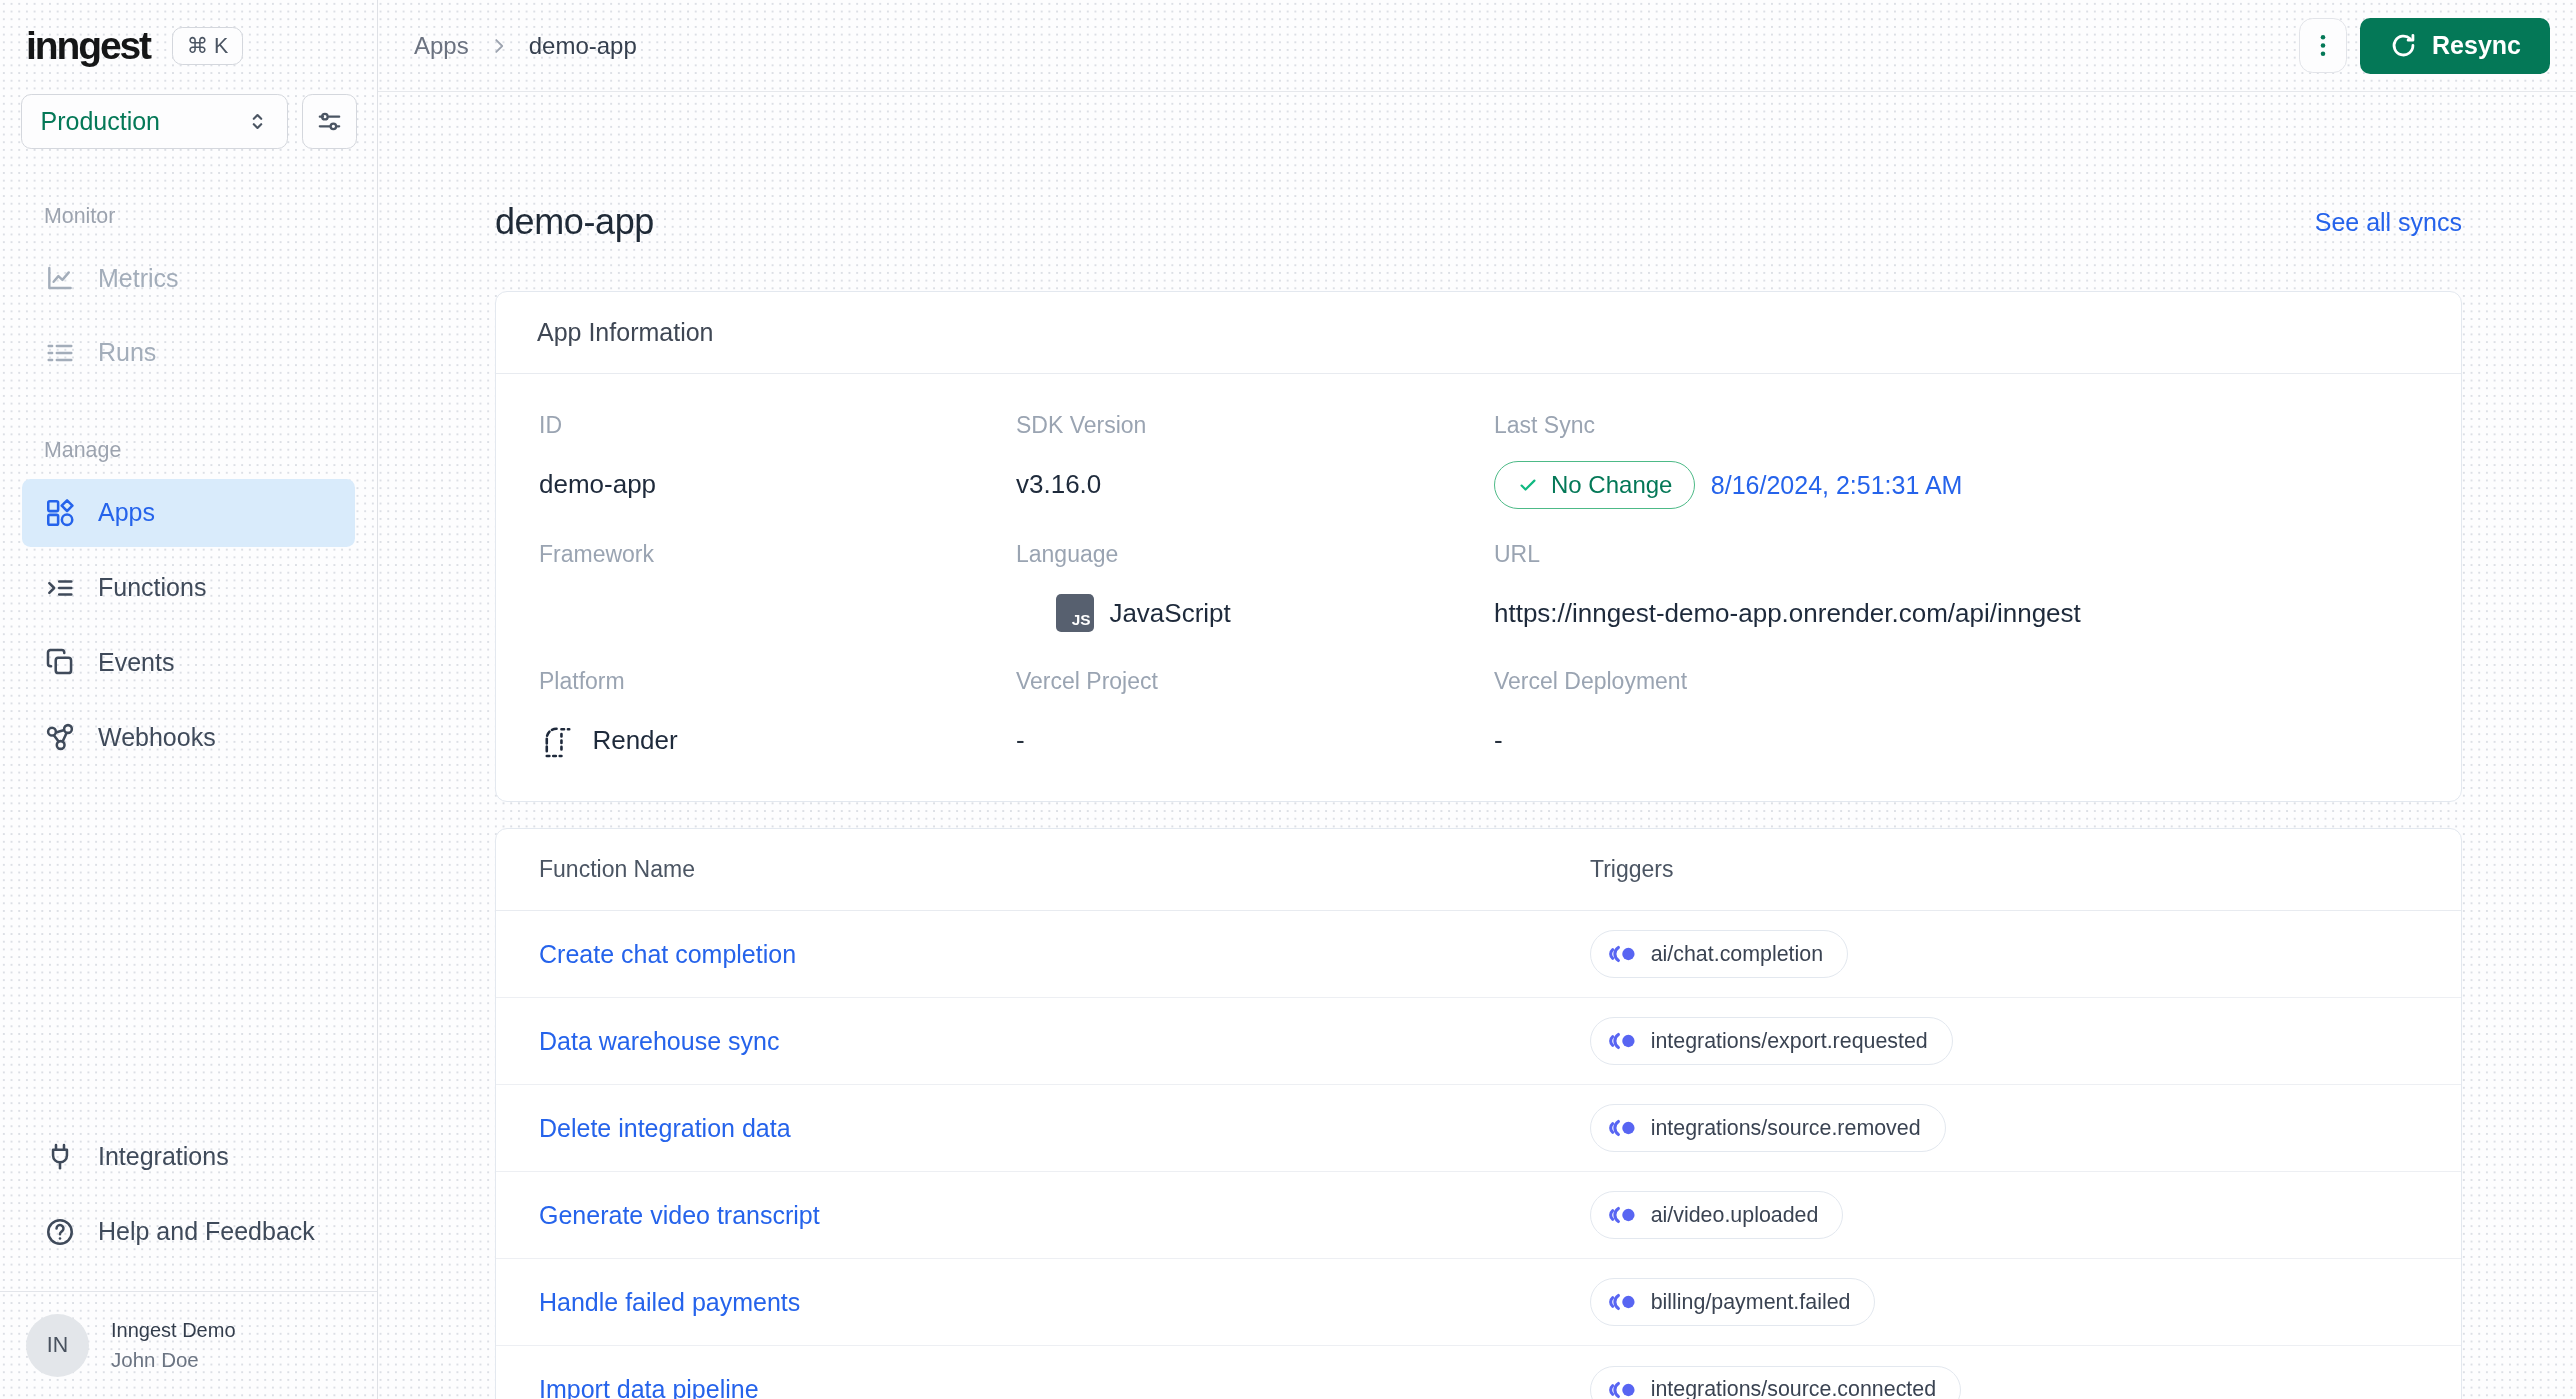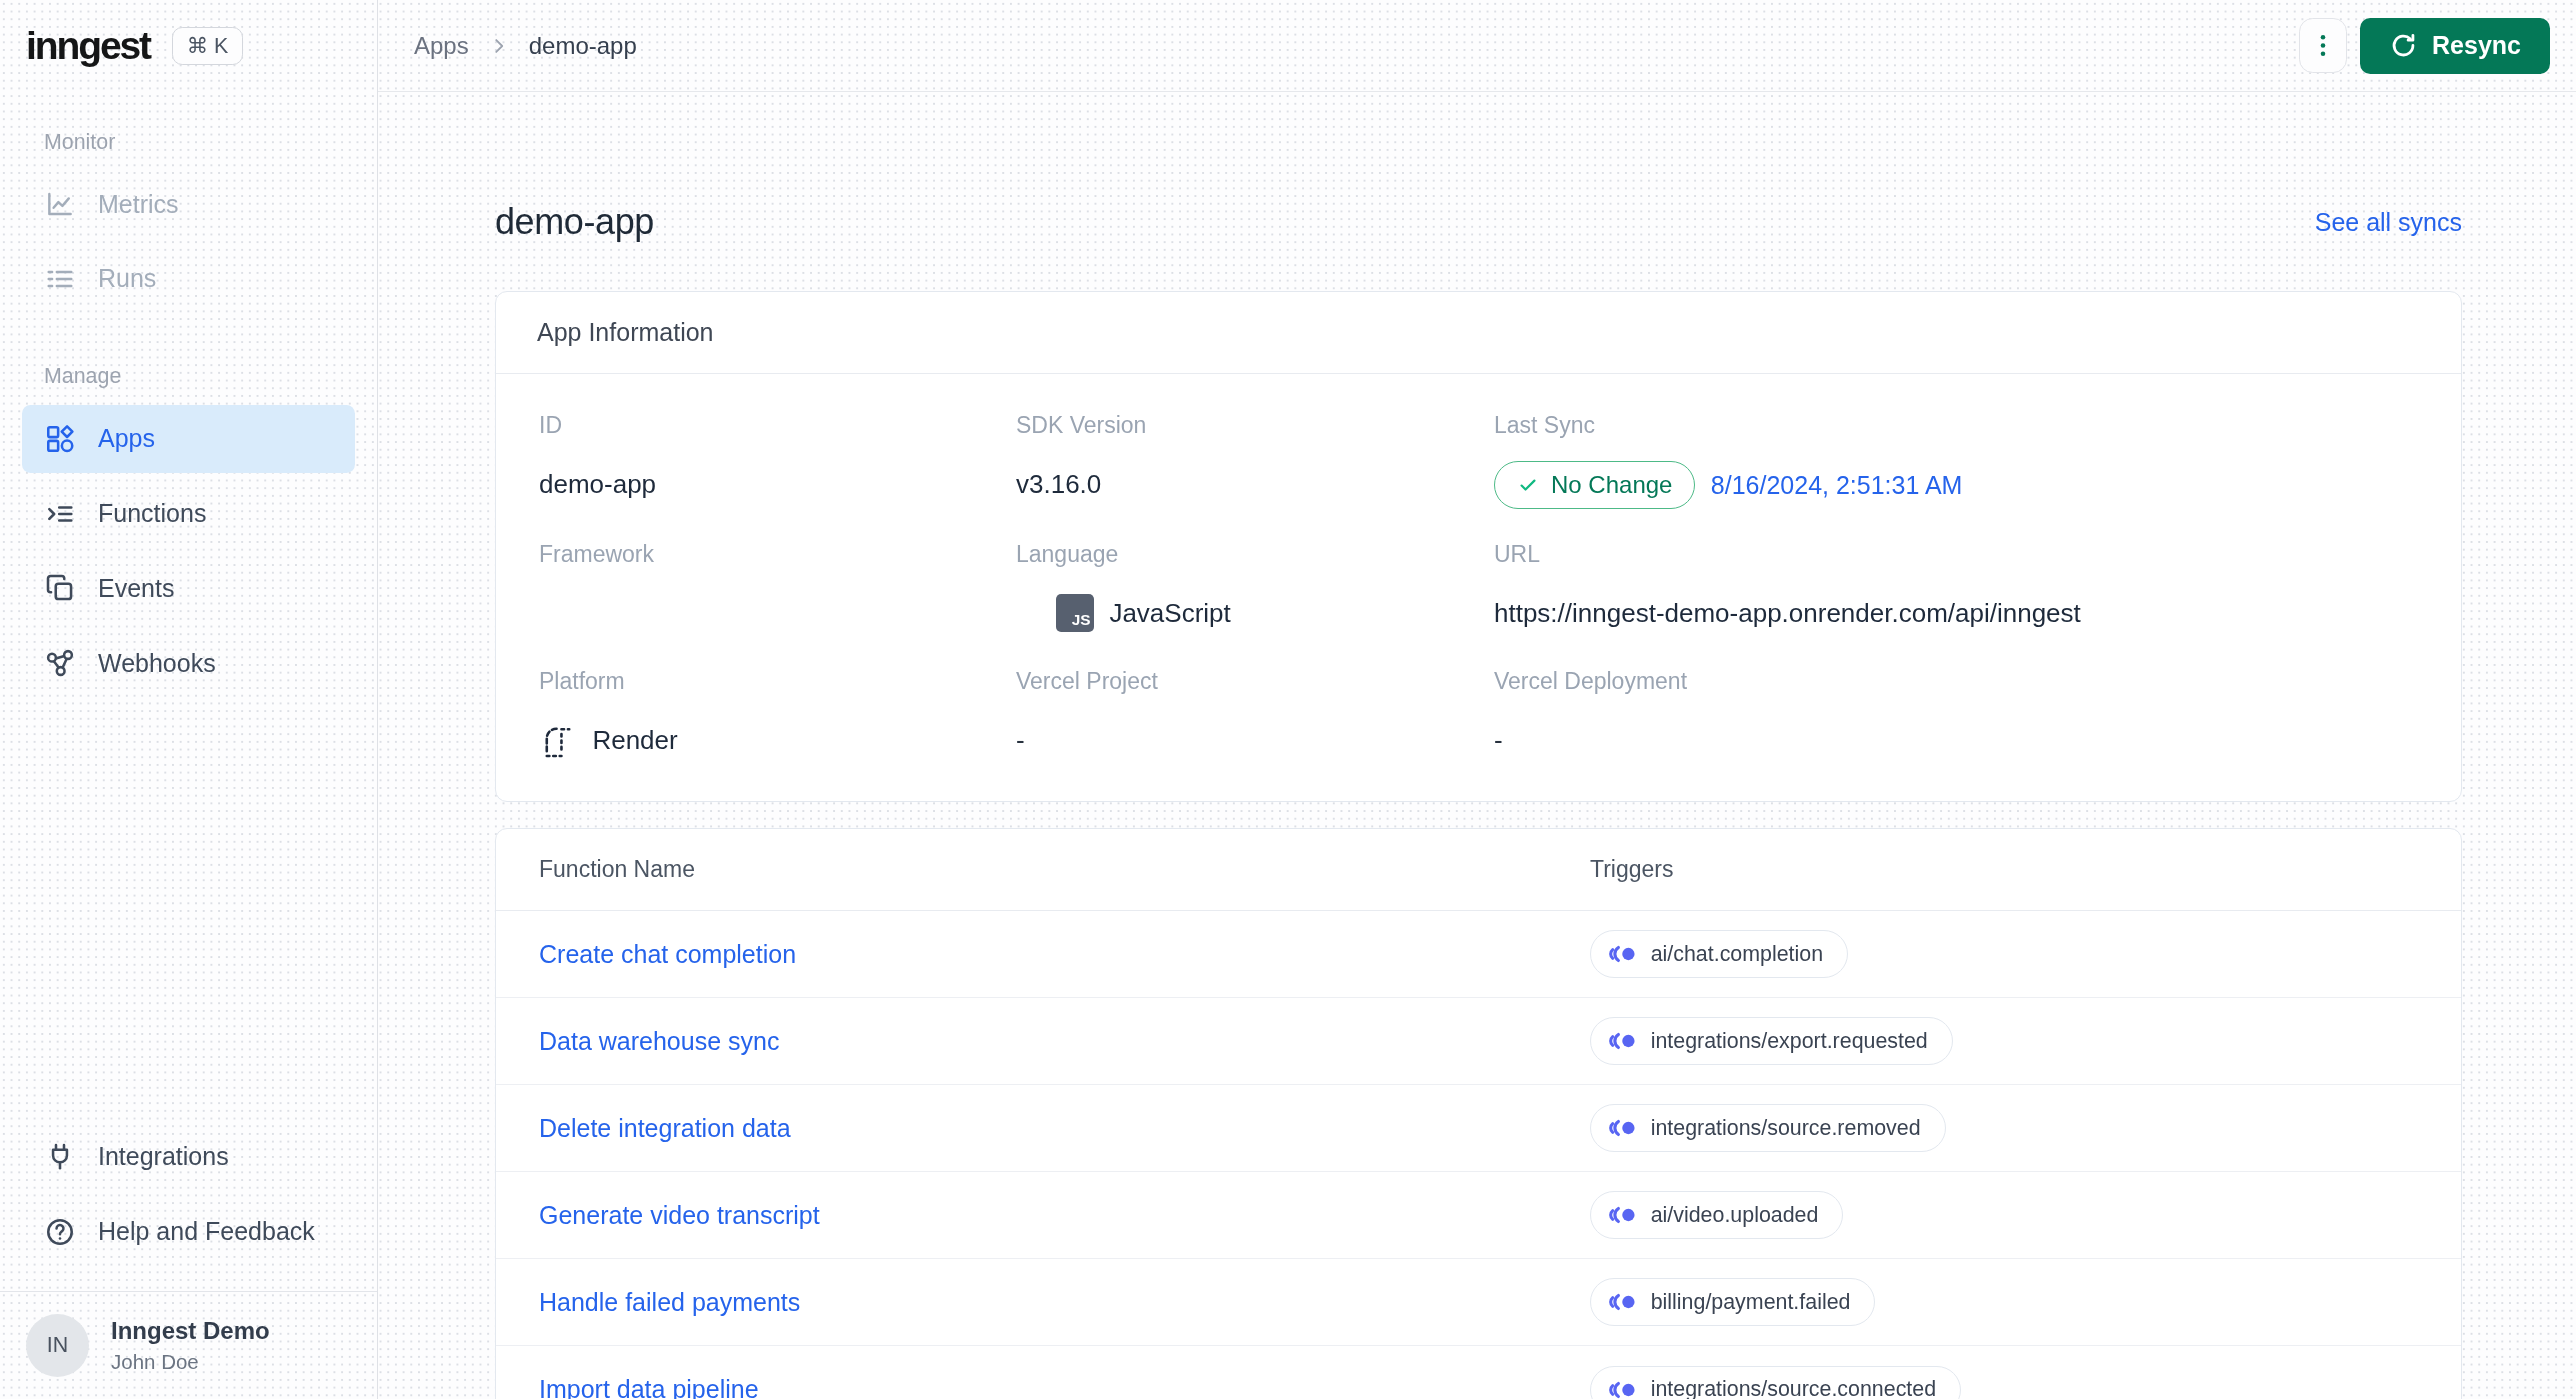--- a/index.html
+++ b/index.html
@@ -45,21 +45,21 @@
   .nav-item.muted{ color:#a3adba; }
   .nav-item.active{ background:#d9ebfb; color:#2563eb; }
   .sidebar-spacer{ flex:1; }
   .sidebar-divider{ border-top:1.7px solid #e3e5ea; margin-top:22px; }
   .profile-row{ display:flex; align-items:center; gap:22px; padding:22px 26px; cursor:pointer; }
   .avatar{
     width:63px; height:63px; border-radius:50%; background:#e3e6ea;
     display:flex; align-items:center; justify-content:center;
     font-size:21.4px; color:#49525f;
   }
-  .profile-org{ font-size:24px; font-weight:700; color:#333d4c; }
+  .profile-org{ font-size:20px; font-weight:400; color:#333d4c; }
   .profile-user{ font-size:20.5px; color:#6b7482; margin-top:5.1px; }
   
   .main{ flex:1; display:flex; flex-direction:column; min-width:0; }
   .topbar{
     height:92px; min-height:92px; border-bottom:1.7px solid #e6e8ec;
     display:flex; align-items:center; padding:0 26px 0 36px;
   }
   .breadcrumb{ display:flex; align-items:center; gap:19px; font-size:24px; }
   .crumb-link{ color:#6b7280; cursor:pointer; }
   .crumb-sep{ color:#9ca3af; display:flex; }
@@ -121,20 +121,40 @@
 </style>
 </head>
 <body>
 
 <aside class="sidebar">
   <div class="logo-row">
     <div class="wordmark">inngest</div>
     <div class="kbd-badge">⌘ K</div>
   </div>
 
+  <div class="env-row">
+    <div class="env-select">
+      <span>Production</span>
+      <span class="ic">
+        <svg width="27" height="27" viewBox="0 0 24 24" fill="none" stroke="#4b5563" stroke-width="1.9" stroke-linecap="round" stroke-linejoin="round">
+            <path d="M8.7 9.6 12 6.3l3.3 3.3M8.7 14.4 12 17.7l3.3-3.3"></path>
+          </svg>
+      </span>
+    </div>
+    <div class="env-filter-btn">
+      <span>
+        <svg width="29" height="29" viewBox="0 0 24 24" fill="none" stroke="#4b5563" stroke-width="1.9" stroke-linecap="round">
+            <circle cx="8.2" cy="8" r="2.3"></circle>
+            <path d="M11.6 8h8.4M4 8h2.6"></path>
+            <circle cx="15.2" cy="16" r="2.3"></circle>
+            <path d="M4 16h8.6M18.6 16h1.4"></path>
+          </svg>
+      </span>
+    </div>
+  </div>
 
   <div class="section-label first">Monitor</div>
 
   <div class="nav-item muted">
     <span class="ic">
       <svg width="32" height="32" viewBox="0 0 24 24" fill="none" stroke="#a3adba" stroke-width="1.8" stroke-linecap="round" stroke-linejoin="round">
           <path d="M4 4.5v15h16"></path>
           <path d="M7.2 14.8l3.6-4.2 3 2.8 4.8-5.6"></path>
         </svg>
     </span>

